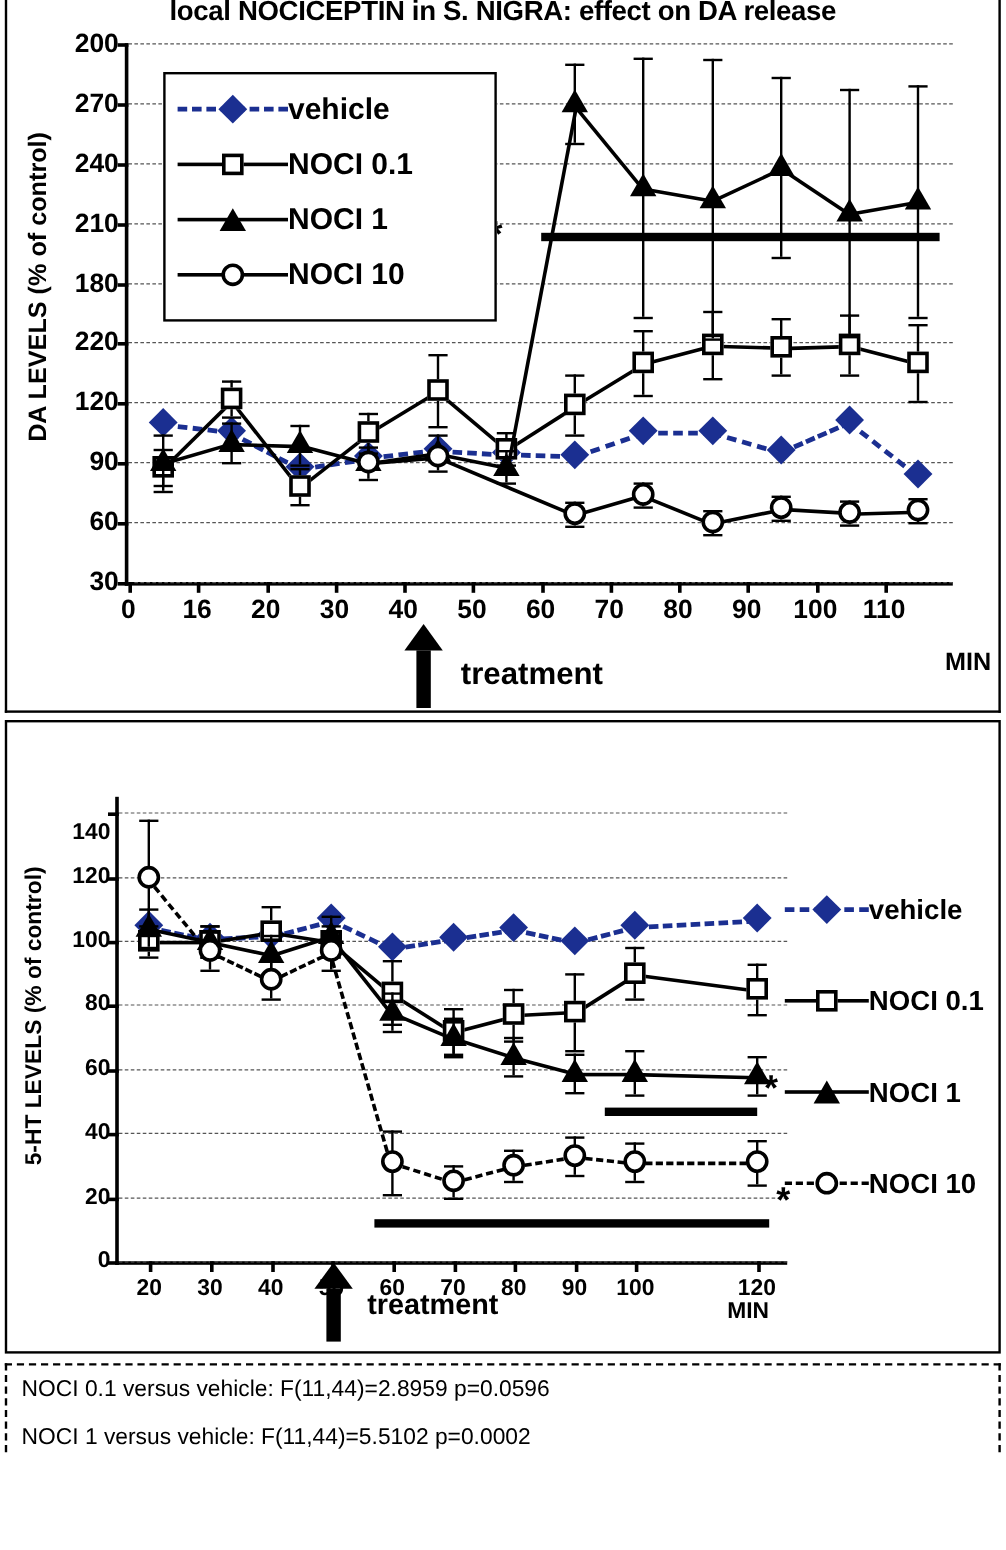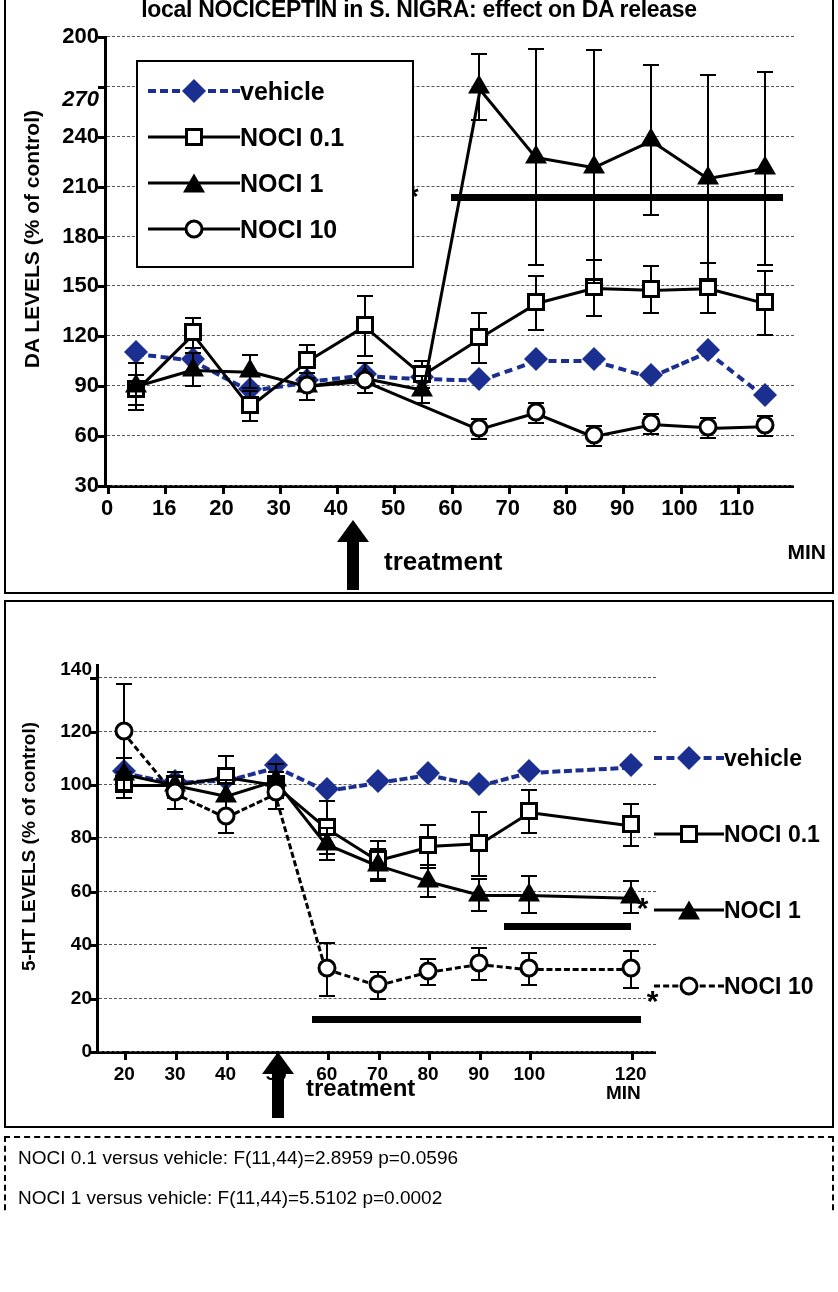--- a/index.html
+++ b/index.html
@@ -107,33 +107,33 @@
         <div class="gridline" style="top: 399.111px;"></div>
         <div class="tick-y" style="top: 399.111px;">60</div>
         <div class="tick-mark" style="top: 399.111px;"></div>
         <div class="gridline" style="top: 349.222px;"></div>
         <div class="tick-y" style="top: 349.222px;">90</div>
         <div class="tick-mark" style="top: 349.222px;"></div>
         <div class="gridline" style="top: 299.333px;"></div>
         <div class="tick-y" style="top: 299.333px;">120</div>
         <div class="tick-mark" style="top: 299.333px;"></div>
         <div class="gridline" style="top: 249.444px;"></div>
-        <div class="tick-y" style="top: 249.444px;">150</div>
+        <div class="tick-y" style="top: 249.444px;">220</div>
         <div class="tick-mark" style="top: 249.444px;"></div>
         <div class="gridline" style="top: 199.556px;"></div>
         <div class="tick-y" style="top: 199.556px;">180</div>
         <div class="tick-mark" style="top: 199.556px;"></div>
         <div class="gridline" style="top: 149.667px;"></div>
         <div class="tick-y" style="top: 149.667px;">210</div>
         <div class="tick-mark" style="top: 149.667px;"></div>
         <div class="gridline" style="top: 99.7778px;"></div>
         <div class="tick-y" style="top: 99.7778px;">240</div>
         <div class="tick-mark" style="top: 99.7778px;"></div>
         <div class="gridline" style="top: 49.8889px;"></div>
-        <div class="tick-y" style="top: 63px; font-style: italic;">270</div>
+        <div class="tick-y" style="top: 50px;">270</div>
         <div class="tick-mark" style="top: 49.8889px;"></div>
         <div class="gridline" style="top: 0px;"></div>
         <div class="tick-y" style="top: 0px;">200</div>
         <div class="tick-mark" style="top: 0px;"></div>
         <div class="tick-x" style="left: 0px;">0</div>
         <div class="tick-mark-x" style="left: 0px;"></div>
         <div class="tick-x" style="left: 57.25px;">16</div>
         <div class="tick-mark-x" style="left: 57.25px;"></div>
         <div class="tick-x" style="left: 114.5px;">20</div>
         <div class="tick-mark-x" style="left: 114.5px;"></div>
@@ -390,21 +390,21 @@
         <div class="gridline" style="top: 173.483px;"></div>
         <div class="tick-y" style="top: 173.483px;">80</div>
         <div class="tick-mark" style="top: 173.483px;"></div>
         <div class="gridline" style="top: 120.103px;"></div>
         <div class="tick-y" style="top: 120.103px;">100</div>
         <div class="tick-mark" style="top: 120.103px;"></div>
         <div class="gridline" style="top: 66.7241px;"></div>
         <div class="tick-y" style="top: 66.7241px;">120</div>
         <div class="tick-mark" style="top: 66.7241px;"></div>
         <div class="gridline" style="top: 13.3448px;"></div>
-        <div class="tick-y" style="top: 5px;">140</div>
+        <div class="tick-y" style="top: 30px;">140</div>
         <div class="tick-mark" style="top: 13.3448px;"></div>
         <div class="tick-x" style="left: 25.3182px;">20</div>
         <div class="tick-mark-x" style="left: 25.3182px;"></div>
         <div class="tick-x" style="left: 75.9545px;">30</div>
         <div class="tick-mark-x" style="left: 75.9545px;"></div>
         <div class="tick-x" style="left: 126.591px;">40</div>
         <div class="tick-mark-x" style="left: 126.591px;"></div>
         <div class="tick-x" style="left: 177.227px;">50</div>
         <div class="tick-mark-x" style="left: 177.227px;"></div>
         <div class="tick-x" style="left: 227.864px;">60</div>

